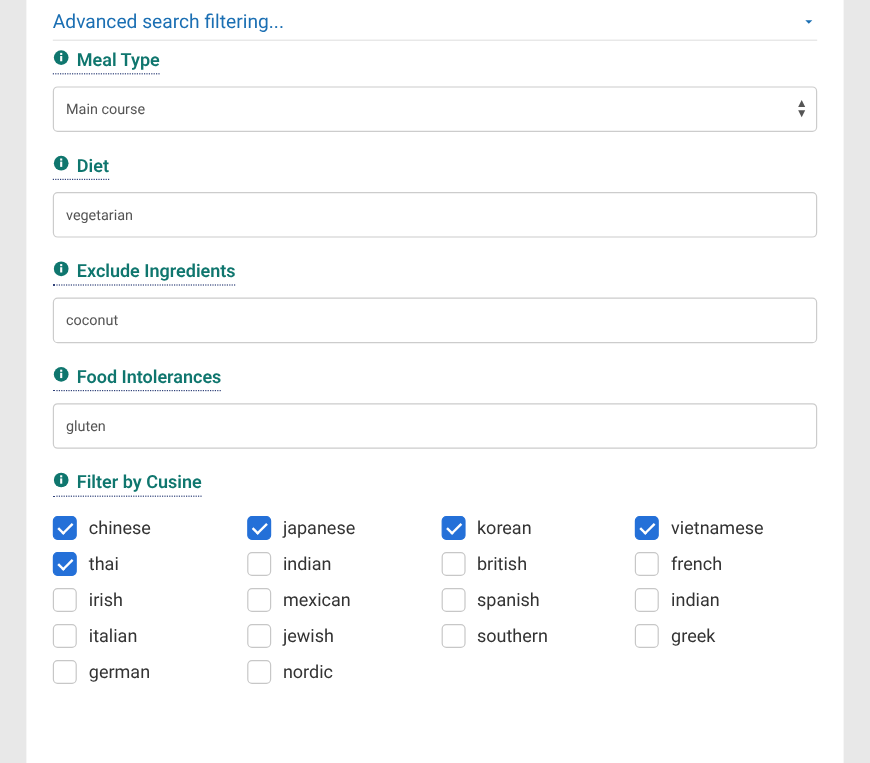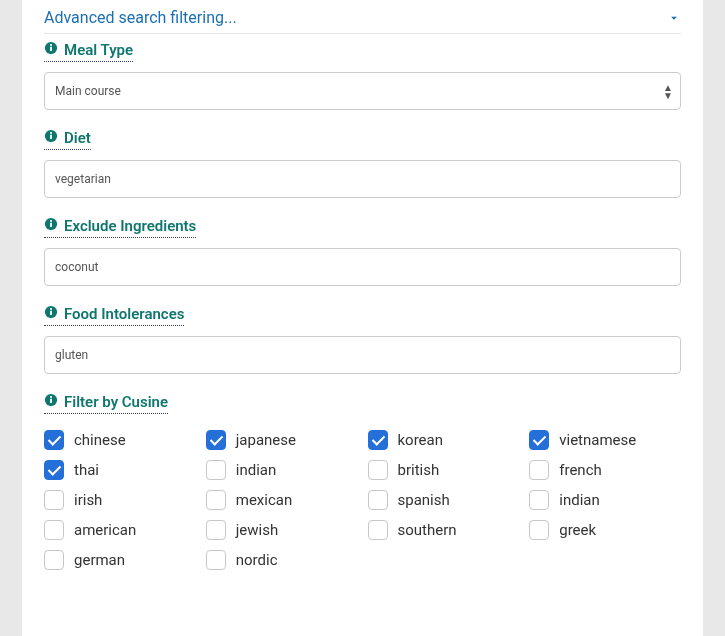--- a/index.html
+++ b/index.html
@@ -265,21 +265,21 @@
         <div class="chk-item">
           <span class="chk-box"></span>
           <span class="chk-label">spanish</span>
         </div>
         <div class="chk-item">
           <span class="chk-box"></span>
           <span class="chk-label">indian</span>
         </div>
         <div class="chk-item">
           <span class="chk-box"></span>
-          <span class="chk-label">american</span>
+          <span class="chk-label">italian</span>
         </div>
         <div class="chk-item">
           <span class="chk-box"></span>
           <span class="chk-label">jewish</span>
         </div>
         <div class="chk-item">
           <span class="chk-box"></span>
           <span class="chk-label">southern</span>
         </div>
         <div class="chk-item">

